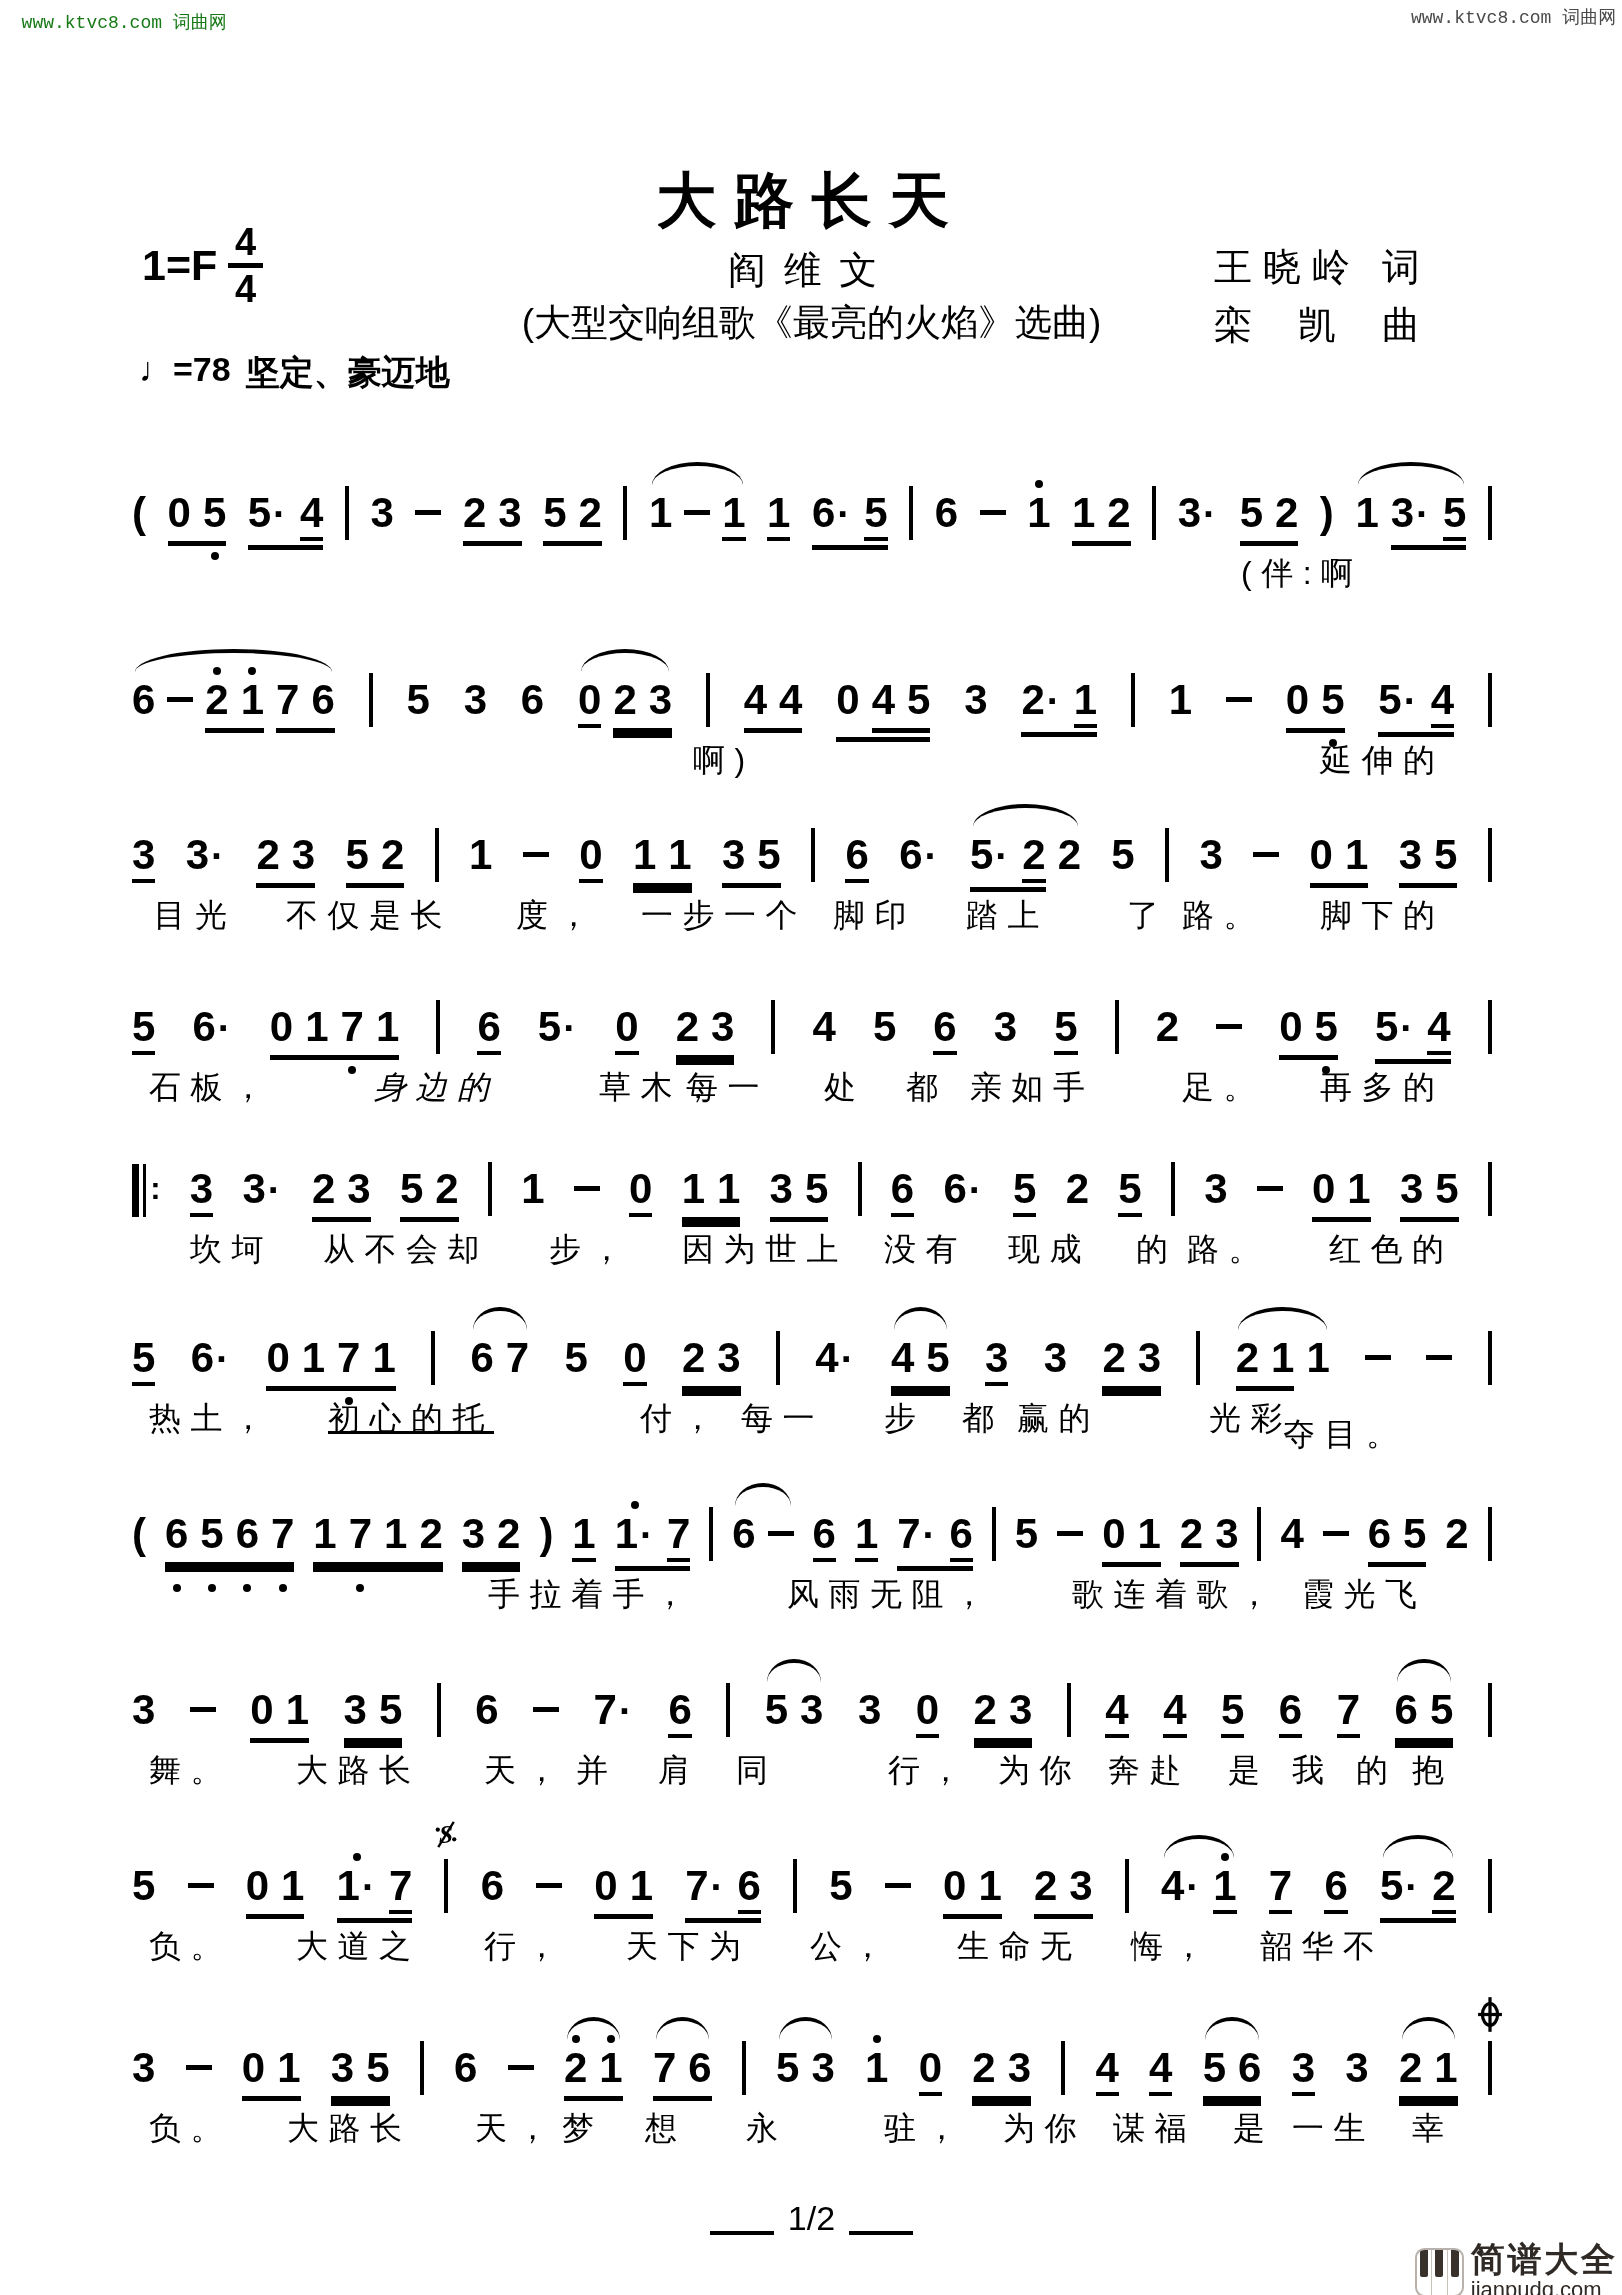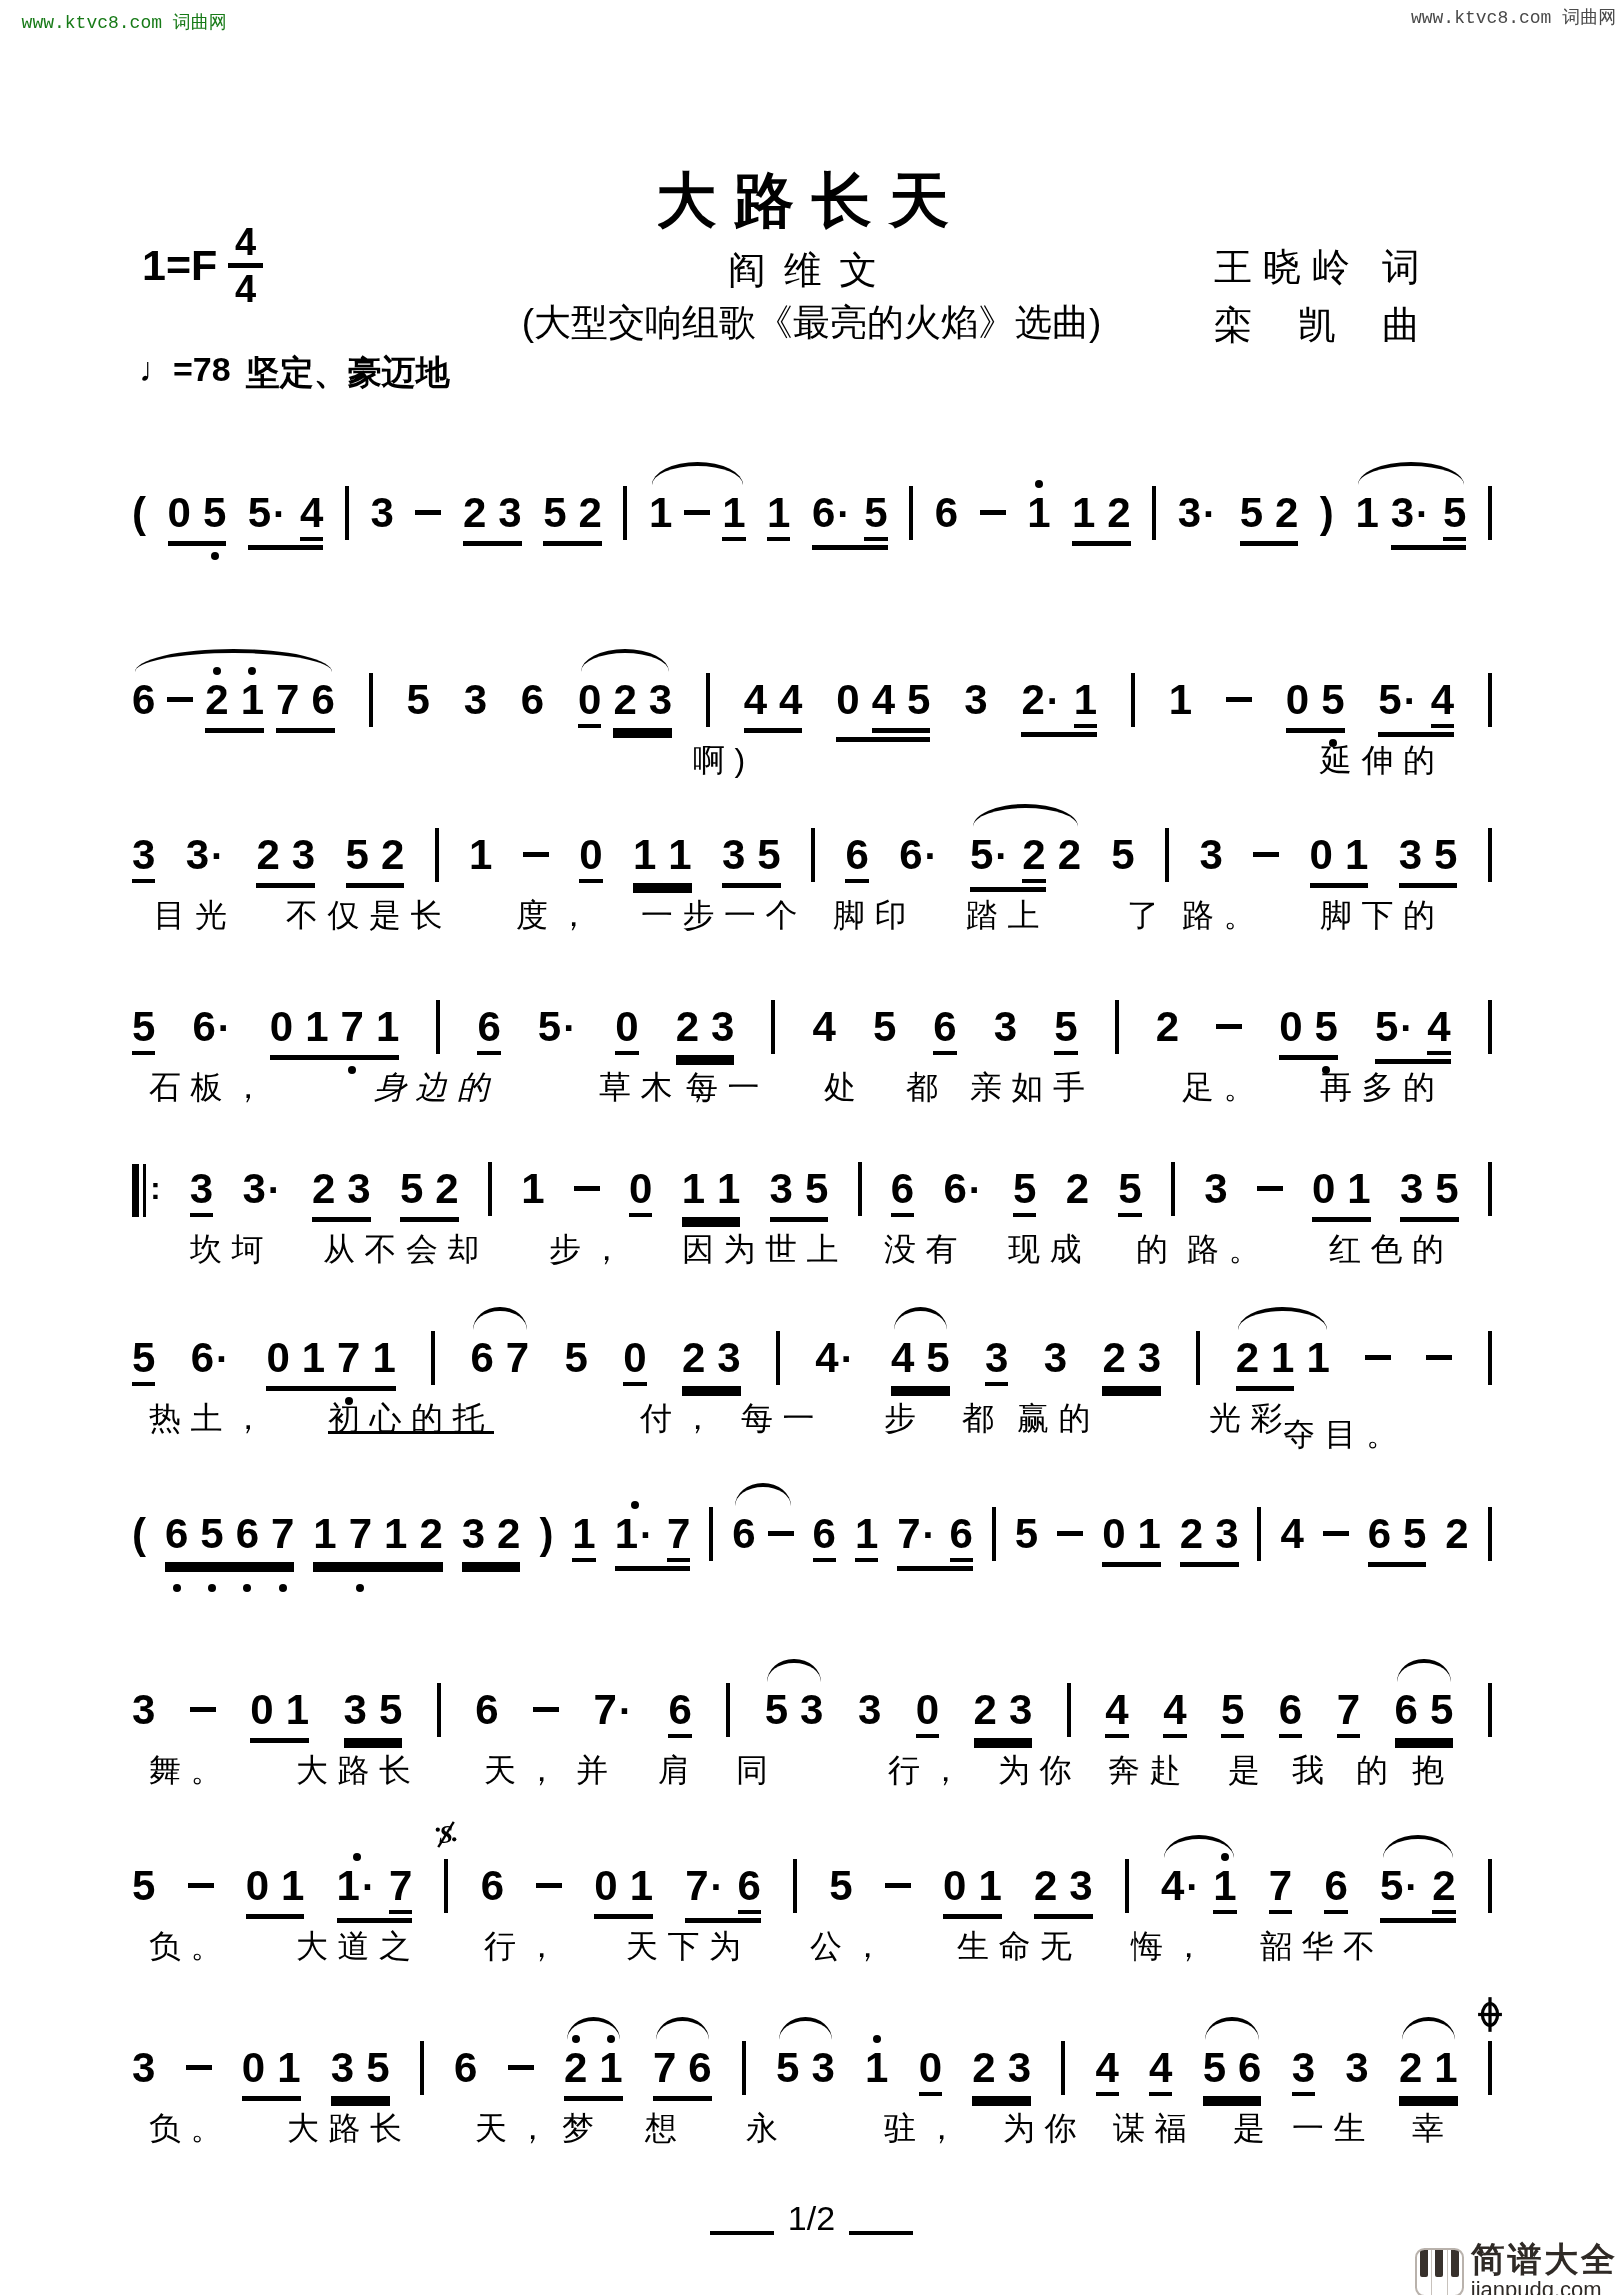--- a/index.html
+++ b/index.html
@@ -154,20 +154,23 @@
           <span class="note"><span class="num">1</span></span>
           <span class="grp u1">
             <span class="note"><span class="num">3</span><span class="augdot">·</span></span>
             <span class="note u1"><span class="num">5</span></span>
           </span>
         </span>
         <span class="barwrap">
           <span class="bar"></span>
         </span>
       </div>
+      <div class="lyrics">
+        <span class="lyr" style="left: 1109px;">(伴:啊</span>
+      </div>
     </div>
     <div class="system sys1">
       <div class="notes">
         <span class="grp">
           <span class="arcline"></span>
           <span class="note"><span class="num">6</span></span>
           <span class="dash"></span>
           <span class="grp u1">
             <span class="note"><span class="num">2</span><span class="odot hi"></span></span>
             <span class="note"><span class="num">1</span><span class="odot hi"></span></span>
@@ -552,20 +555,26 @@
         <span class="note"><span class="num">4</span></span>
         <span class="dash"></span>
         <span class="grp u1">
           <span class="note"><span class="num">6</span></span>
           <span class="note"><span class="num">5</span></span>
         </span>
         <span class="note"><span class="num">2</span></span>
         <span class="barwrap">
           <span class="bar"></span>
         </span>
+      </div>
+      <div class="lyrics">
+        <span class="lyr" style="left: 356px;">手拉着手，</span>
+        <span class="lyr" style="left: 655px;">风雨无阻，</span>
+        <span class="lyr" style="left: 940px;">歌连着歌，</span>
+        <span class="lyr" style="left: 1170px;">霞光飞</span>
       </div>
     </div>
     <div class="system sys7">
       <div class="notes">
         <span class="note"><span class="num">3</span></span>
         <span class="dash"></span>
         <span class="grp u1">
           <span class="note"><span class="num">0</span></span>
           <span class="note"><span class="num">1</span></span>
         </span>

